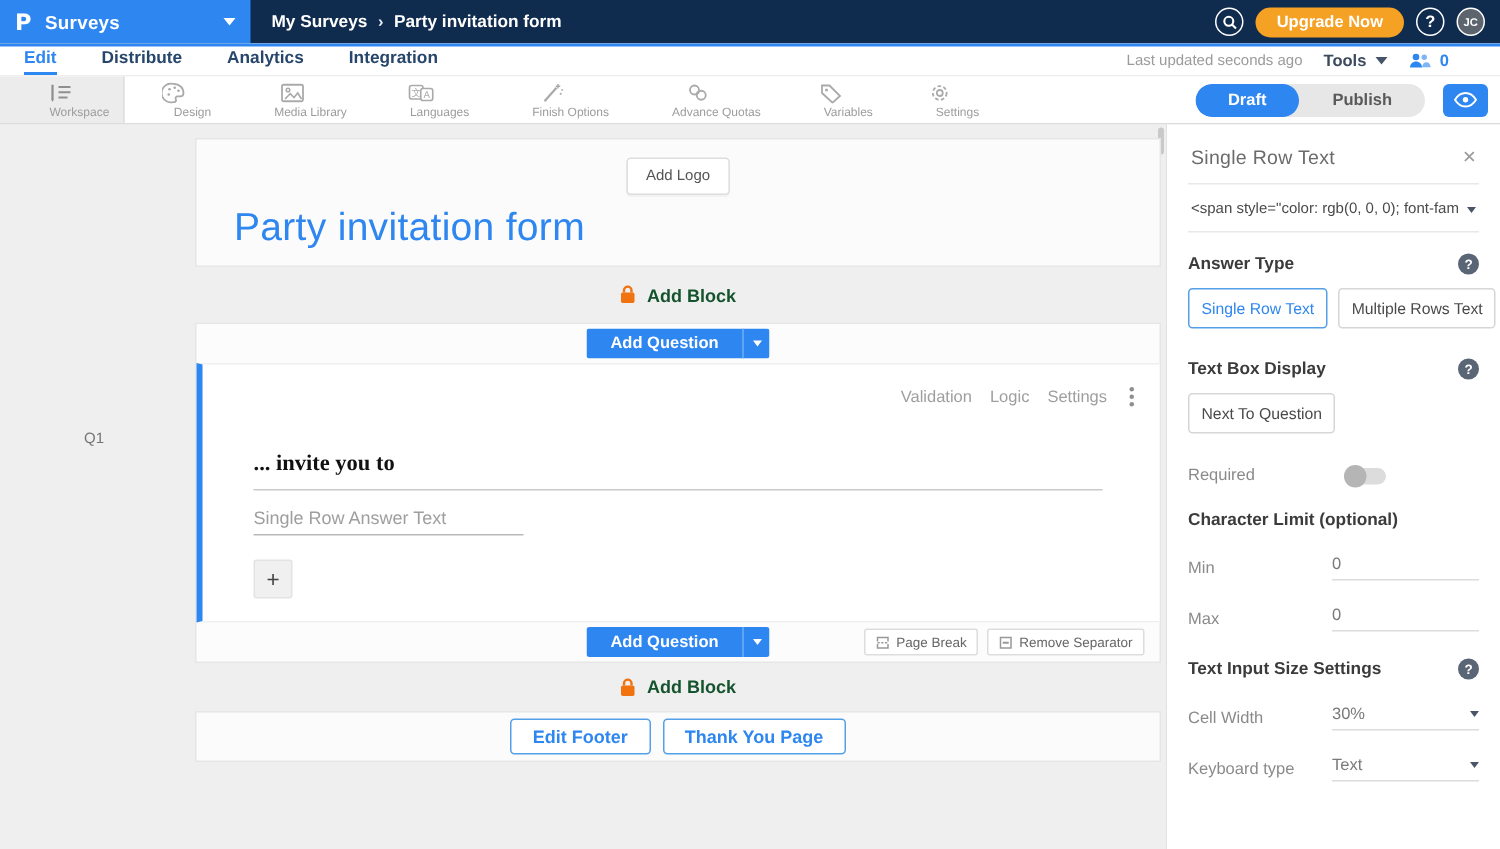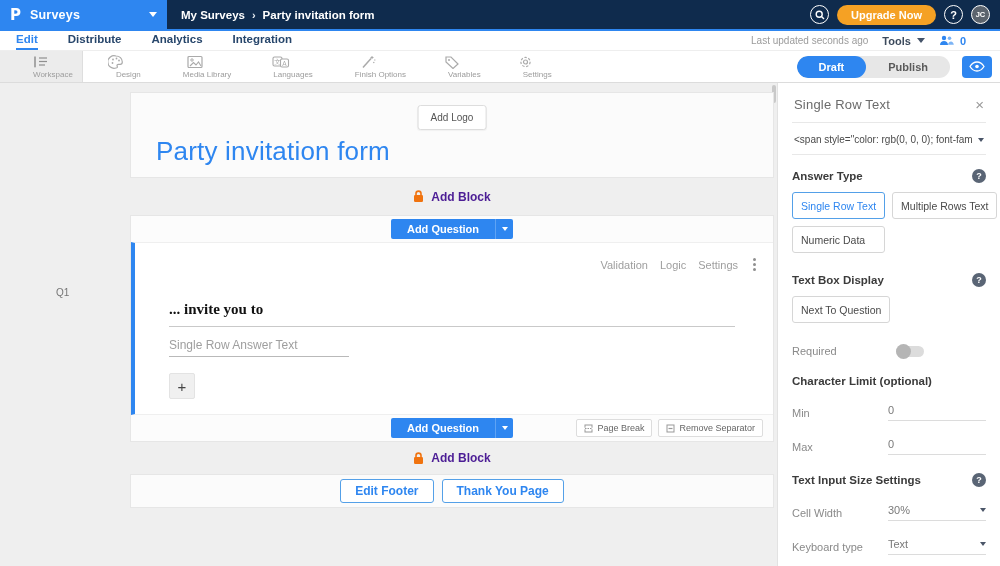--- a/index.html
+++ b/index.html
@@ -49,21 +49,21 @@
   .body { flex:1; display:flex; min-height:0; }
   .canvas { flex:1; background:#efefef; position:relative; overflow:hidden; }
   .canvas-inner { margin:9px 3px 0 130px; }
   .card { background:#fbfbfb; border:1px solid #e6e6e6; }
 
   .header-card { height:86px; position:relative; }
   .add-logo-btn { position:absolute; top:12px; left:50%; transform:translateX(-50%); background:#fff; border:1px solid #ddd; border-radius:3px; font-size:10px; color:#555; padding:6px 12px; cursor:pointer; box-shadow:0 1px 1px rgba(0,0,0,.04); }
   .survey-title { position:absolute; left:25px; bottom:10px; color:#2e86f0; font-size:26px; font-weight:500; letter-spacing:.2px; }
 
   .add-block-row { height:37px; display:flex; align-items:center; justify-content:center; gap:7px; cursor:pointer; }
-  .add-block-label { color:#4c1d95; font-size:12px; font-weight:700; }
+  .add-block-label { color:#14532d; font-size:12px; font-weight:700; }
 
   .question-card { background:#fcfcfc; border:1px solid #e6e6e6; }
   .strip { height:26px; display:flex; align-items:center; justify-content:center; position:relative; }
   .split-btn { display:flex; height:20px; border-radius:2px; overflow:hidden; cursor:pointer; }
   .split-main { background:#2e86f0; color:#fff; font-size:11px; font-weight:700; display:flex; align-items:center; padding:0 16px; }
   .split-caret { background:#2e86f0; border-left:1px solid #5fa3f4; display:flex; align-items:center; justify-content:center; width:18px; }
   .split-caret .caret-down-w { border-top-width:4px; border-left-width:3.5px; border-right-width:3.5px; }
   .q-body { background:#fff; border-top:1px solid #efefef; border-bottom:1px solid #efefef; border-left:4px solid #2e86f0; height:173px; position:relative; }
   .q-toolbar { position:absolute; top:14px; right:14px; display:flex; align-items:center; gap:12px; color:#9e9e9e; font-size:11px; }
   .q-tool { cursor:pointer; }
@@ -206,20 +206,30 @@
       <span class="tool-icon">
           <svg width="16" height="14" viewBox="0 0 16 14">
             <line x1="3" y1="12.5" x2="11" y2="3.5" stroke="#aaa" stroke-width="1.5"></line>
             <line x1="12" y1="1" x2="12" y2="4" stroke="#aaa" stroke-width="1"></line>
             <line x1="10.5" y1="2.5" x2="13.5" y2="2.5" stroke="#aaa" stroke-width="1"></line>
             <line x1="14.2" y1="5" x2="15.4" y2="5" stroke="#aaa" stroke-width="1"></line>
             <circle cx="13.8" cy="7.5" r=".7" fill="#aaa"></circle>
           </svg>
         </span>
       <span class="tool-label">Finish Options</span>
+    </div>
+    <div class="tool-item">
+      <span class="tool-icon">
+          <svg width="17" height="14" viewBox="0 0 17 14">
+            <circle cx="6" cy="5" r="3" fill="none" stroke="#aaa" stroke-width="1.2"></circle>
+            <circle cx="10.5" cy="8.5" r="3" fill="none" stroke="#aaa" stroke-width="1.2"></circle>
+            <circle cx="8.2" cy="6.8" r="1" fill="#aaa"></circle>
+          </svg>
+        </span>
+      <span class="tool-label">Advance Quotas</span>
     </div>
     <div class="tool-item">
       <span class="tool-icon">
           <svg width="16" height="14" viewBox="0 0 16 14">
             <path d="M2 2h5l7 7-5 4.5L2 7z" fill="none" stroke="#aaa" stroke-width="1.2"></path>
             <circle cx="5" cy="5" r="1" fill="#aaa"></circle>
           </svg>
         </span>
       <span class="tool-label">Variables</span>
     </div>
@@ -347,21 +357,20 @@
         <span class="caret-down-s"></span>
       </div>
 
       <div class="sect-row">
         <span class="sect-label">Answer Type</span>
         <span class="help-badge">?</span>
       </div>
       <div class="opt-grid">
         <div class="opt-btn selected">Single Row Text</div>
         <div class="opt-btn">Multiple Rows Text</div>
-        <div class="opt-btn">Numeric Data</div>
       </div>
 
       <div class="sect-row" style="margin-top:20px">
         <span class="sect-label">Text Box Display</span>
         <span class="help-badge">?</span>
       </div>
       <div class="opt-grid">
         <div class="opt-btn">Next To Question</div>
       </div>
 

